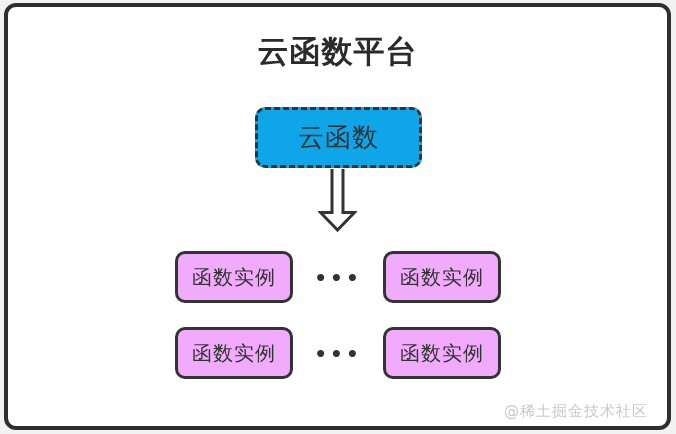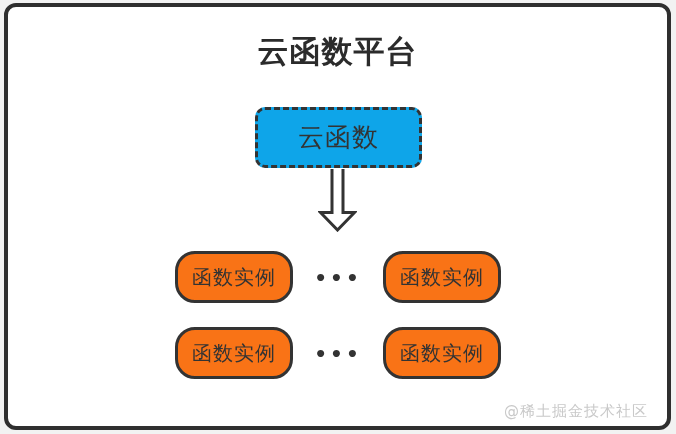--- a/index.html
+++ b/index.html
@@ -58,22 +58,22 @@
     height: 52px;
     display: flex;
     align-items: center;
     justify-content: space-between;
   }
   .instance-row.row-1 { top: 244px; }
   .instance-row.row-2 { top: 320px; }
   .function-instance-node {
     width: 118px; height: 52px;
     border: 3px solid #333333;
-    border-radius: 20px;
-    background: #f97316;
+    border-radius: 10px;
+    background: #f0abfc;
     display: flex;
     align-items: center;
     justify-content: center;
     font-size: 20px;
     color: #333333;
     letter-spacing: 1px;
   }
   .ellipsis-dots {
     font-size: 20px;
     font-weight: 700;

